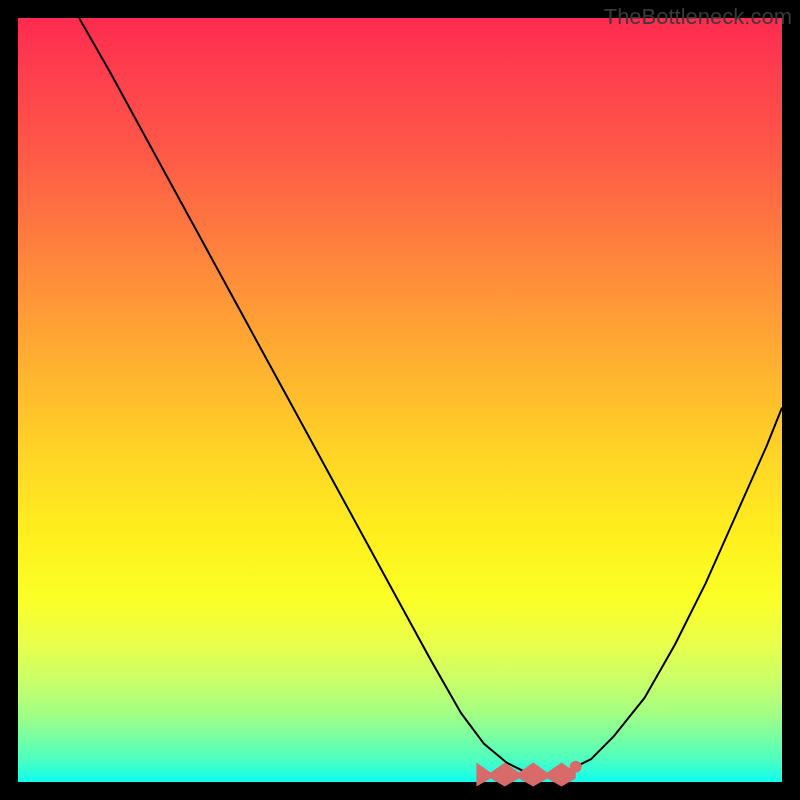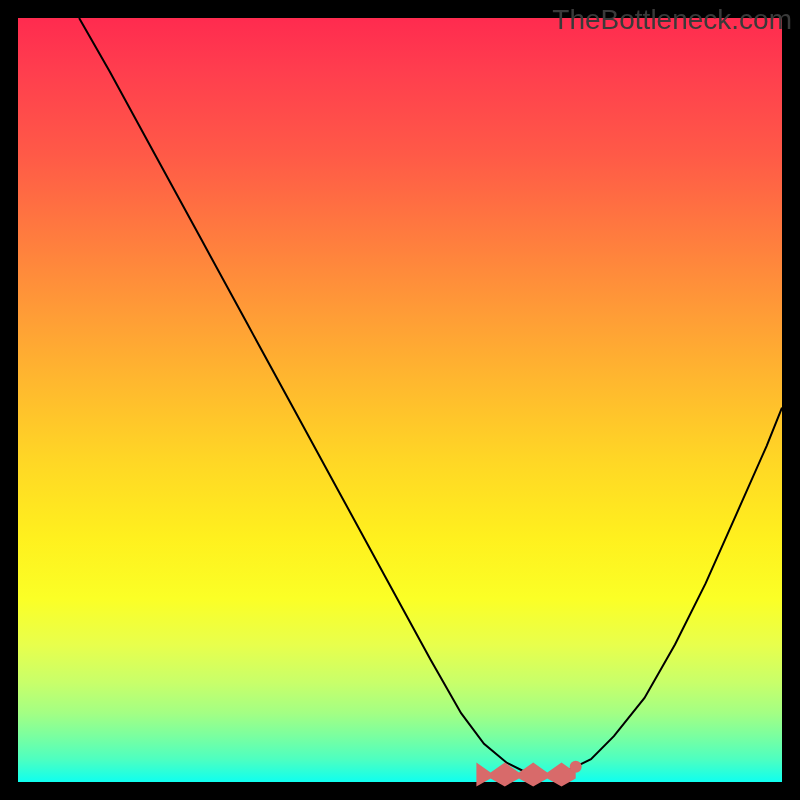--- a/index.html
+++ b/index.html
@@ -8,21 +8,21 @@
     height: 800px;
     background: #000;
     position: relative;
     font-family: Arial, sans-serif;
   }
   .watermark {
     position: absolute;
     top: 4px;
     right: 8px;
     color: #3a3a3a;
-    font-size: 28px;
+    font-size: 22px;
     font-weight: 500;
     z-index: 10;
   }
   .plot-area {
     position: absolute;
     left: 18px;
     top: 18px;
     width: 764px;
     height: 764px;
     background: linear-gradient(to bottom,

